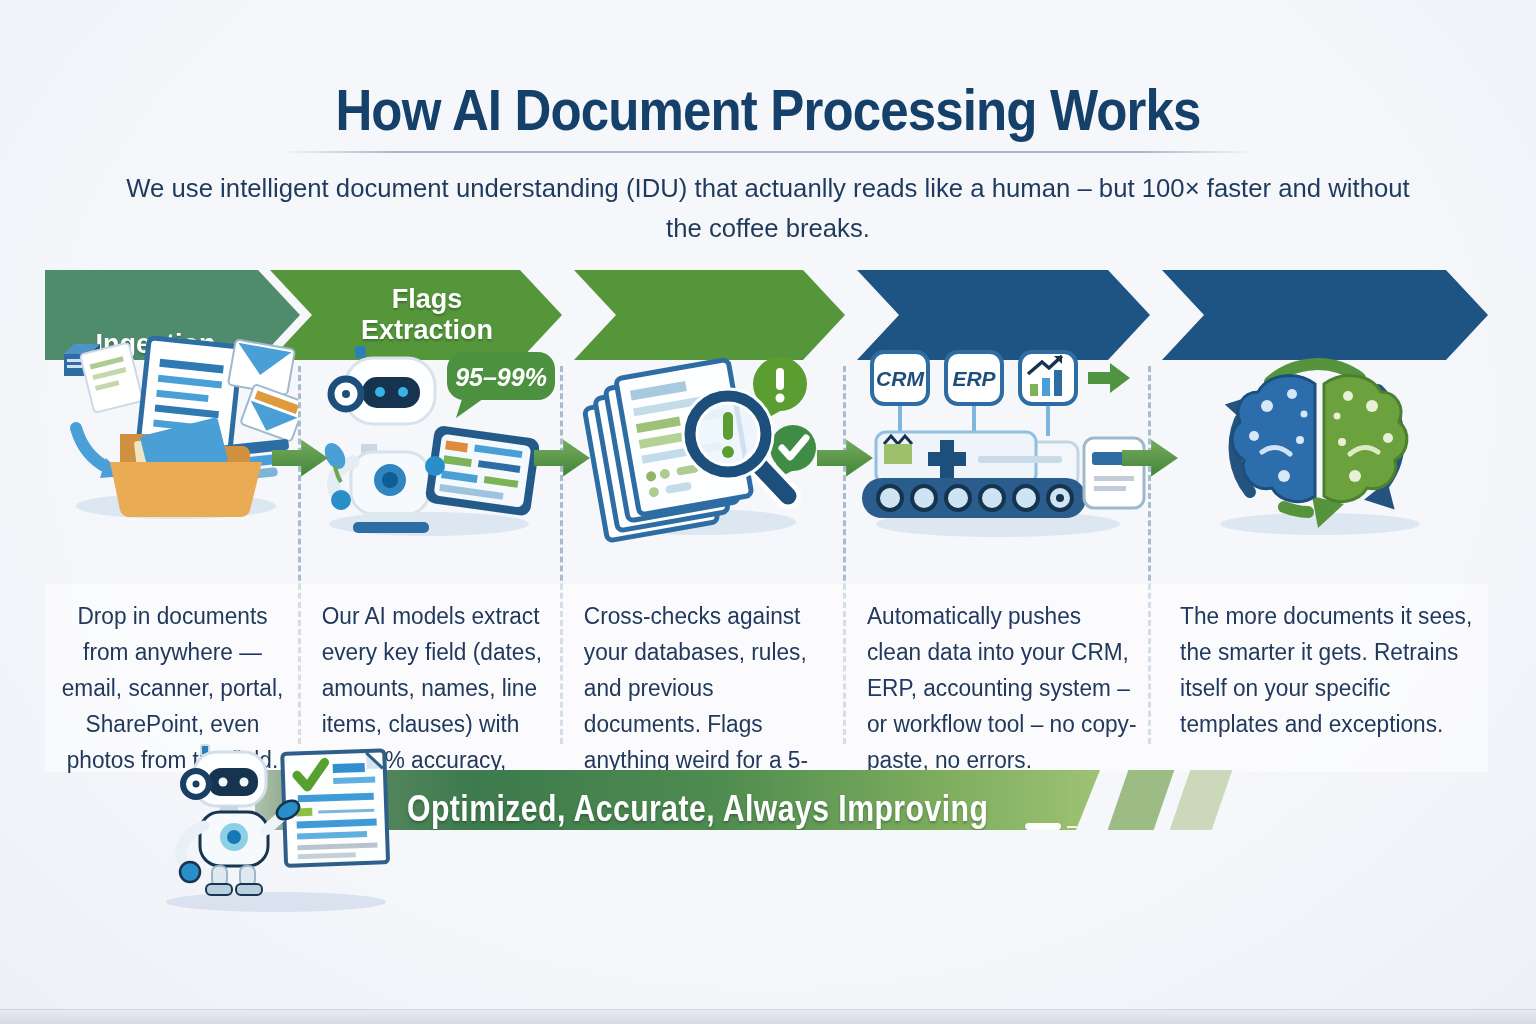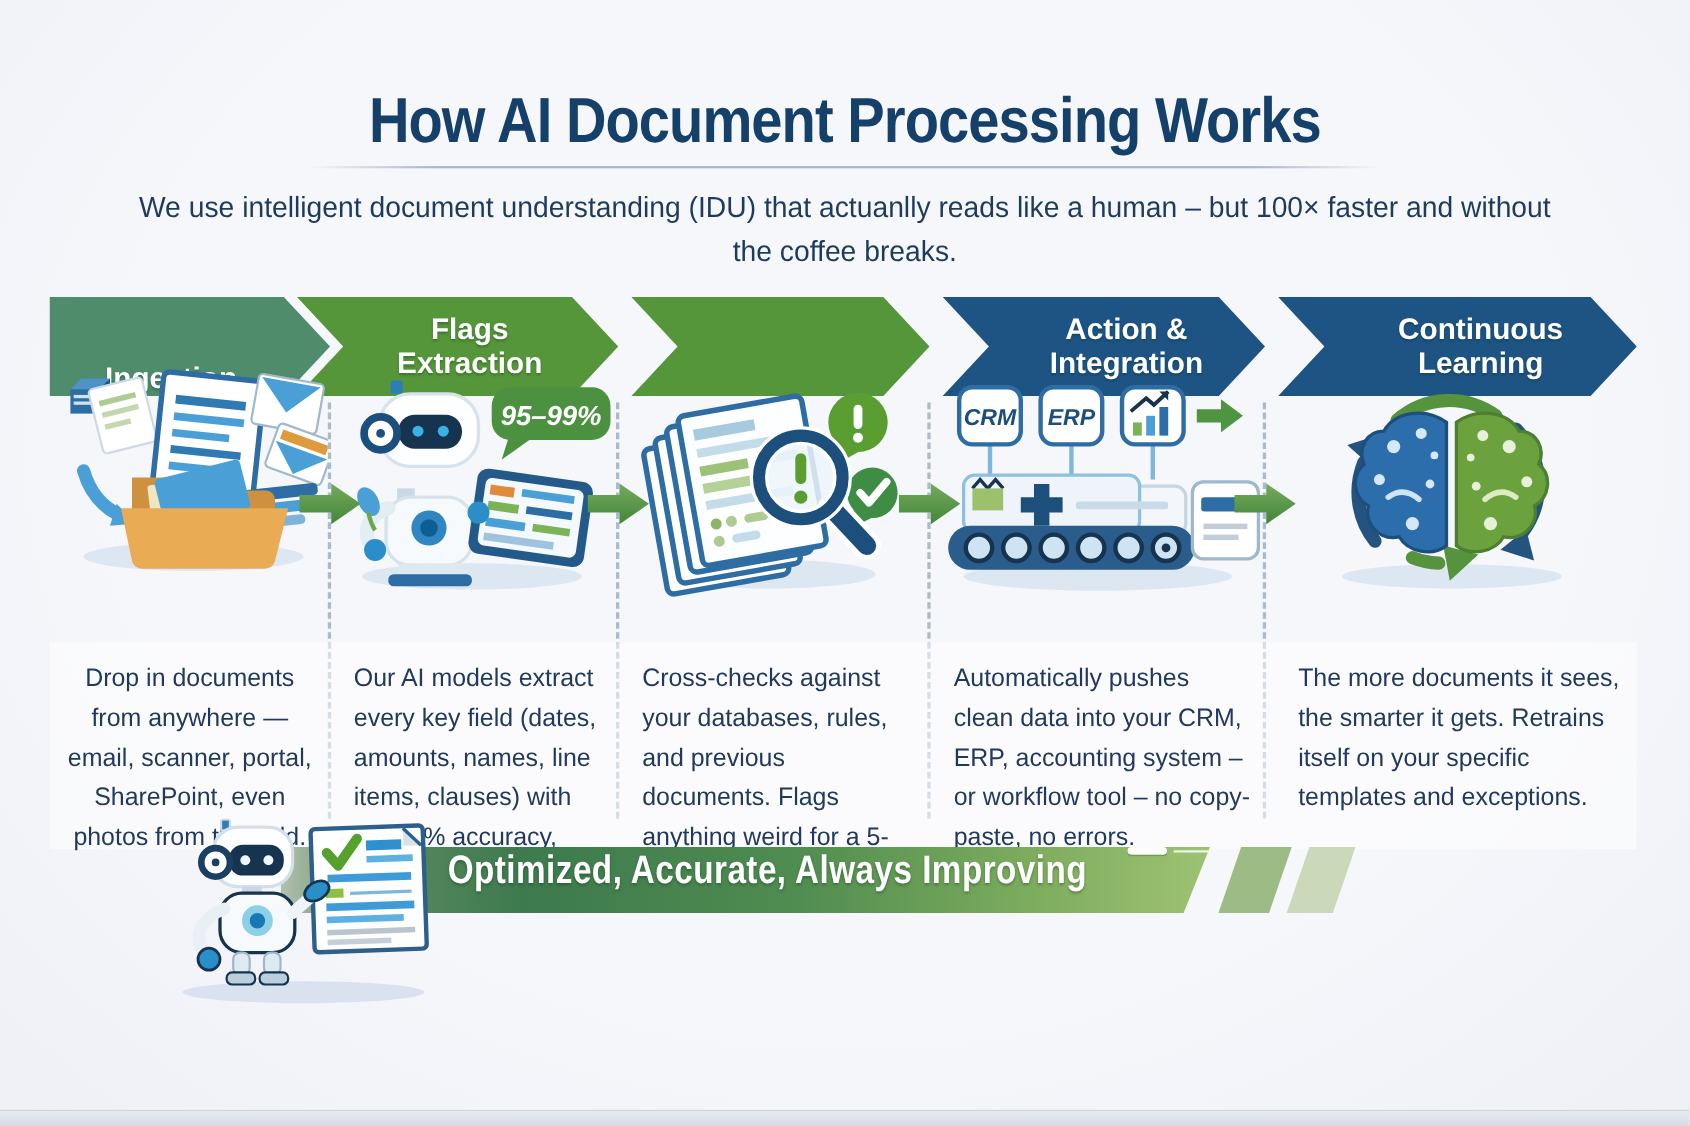--- a/index.html
+++ b/index.html
@@ -68,21 +68,21 @@
     font-size:23px; line-height:36px; color:#20395c; padding:14px 8px 0 20px;
     transform:scaleX(.985);
   }
   .desc.center { text-align:center; padding:14px 8px 0; }
   .desc.wide { padding-left:28px; }
   
   .banner {
     position:absolute; left:255px; top:770px; width:845px; height:60px; z-index:1;
     background:linear-gradient(90deg,#b2c1ae 0%,#5f8b64 9%,#3d7a4d 26%,#4f8c50 55%,#7fae5e 82%,#9ec274 100%);
     clip-path:polygon(0 0,100% 0,calc(100% - 24px) 100%,0 100%);
-    display:flex; align-items:flex-start; padding-left:132px;
+    display:flex; align-items:flex-end; padding-left:132px;
   }
   .dash-pill { width:36px; height:7px; border-radius:4px; background:#fdfef9; box-shadow:0 1px 1px rgba(0,30,10,.3); }
   .dash-line { width:26px; height:2px; background:rgba(255,255,255,.85); margin-right:5px; }
   .banner-text {
     margin-left:15px; white-space:nowrap;
     font-size:36px; font-weight:700; color:#fff; letter-spacing:.5px;
     text-shadow:0 2px 3px rgba(10,45,20,.35);
     transform:scaleX(.84); transform-origin:left center;
   }
   .decor-right { display:flex; align-items:center; margin-left:-74px; }
@@ -115,22 +115,20 @@
   <div class="stage-band">
     <svg viewBox="0 0 1443 90" width="1443" height="90">
       <path d="M0,0 H213 L255,45 L213,90 H0 Z" fill="#4e8c6c"></path>
       <path d="M225,0 H475 L517,45 L475,90 H225 L267,45 Z" fill="#549639"></path>
       <path d="M529,0 H758 L800,45 L758,90 H529 L571,45 Z" fill="#549639"></path>
       <path d="M812,0 H1063 L1105,45 L1063,90 H812 L854,45 Z" fill="#1d5484"></path>
       <path d="M1117,0 H1401 L1443,45 L1401,90 H1117 L1159,45 Z" fill="#1d5484"></path>
     </svg>
     <div class="stage-label sl1">Ingestion</div>
     <div class="stage-label sl2">Flags Extraction</div>
-    <div class="stage-label sl4">Action &amp; Integration</div>
-    <div class="stage-label sl5">Continuous Learning</div>
   </div>
 
   <div class="icon-row">
 
     <div class="icon-cell lift">
       <svg width="250" height="200" viewBox="0 0 250 200">
         <ellipse cx="128" cy="176" rx="100" ry="13" fill="#dde7f2"></ellipse>
 
         <g>
           <polygon points="16,24 42,24 52,14 26,14" fill="#4e93c8"></polygon>

